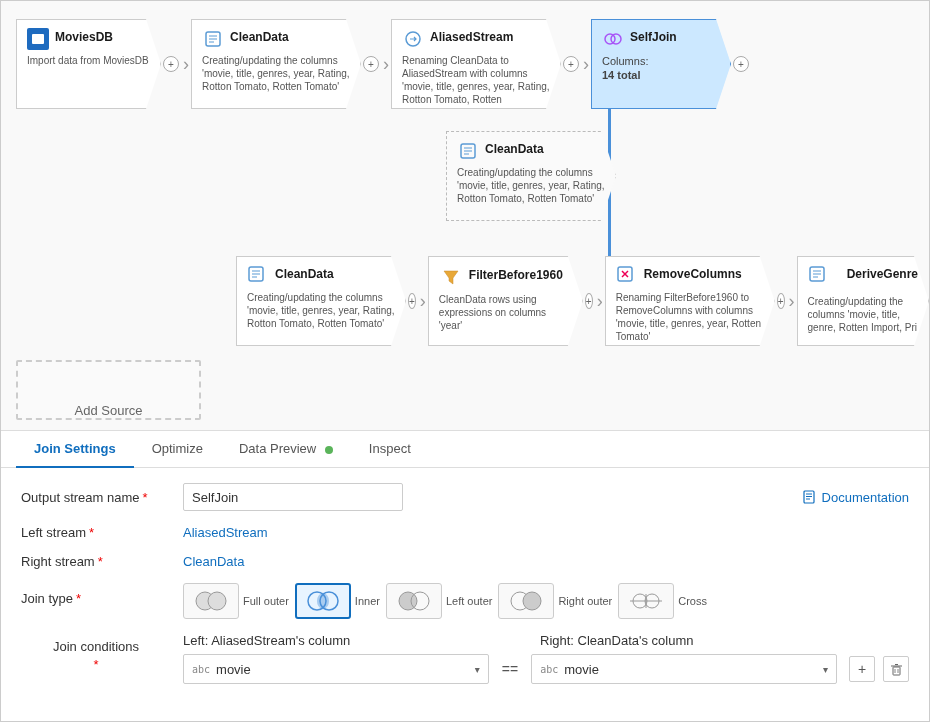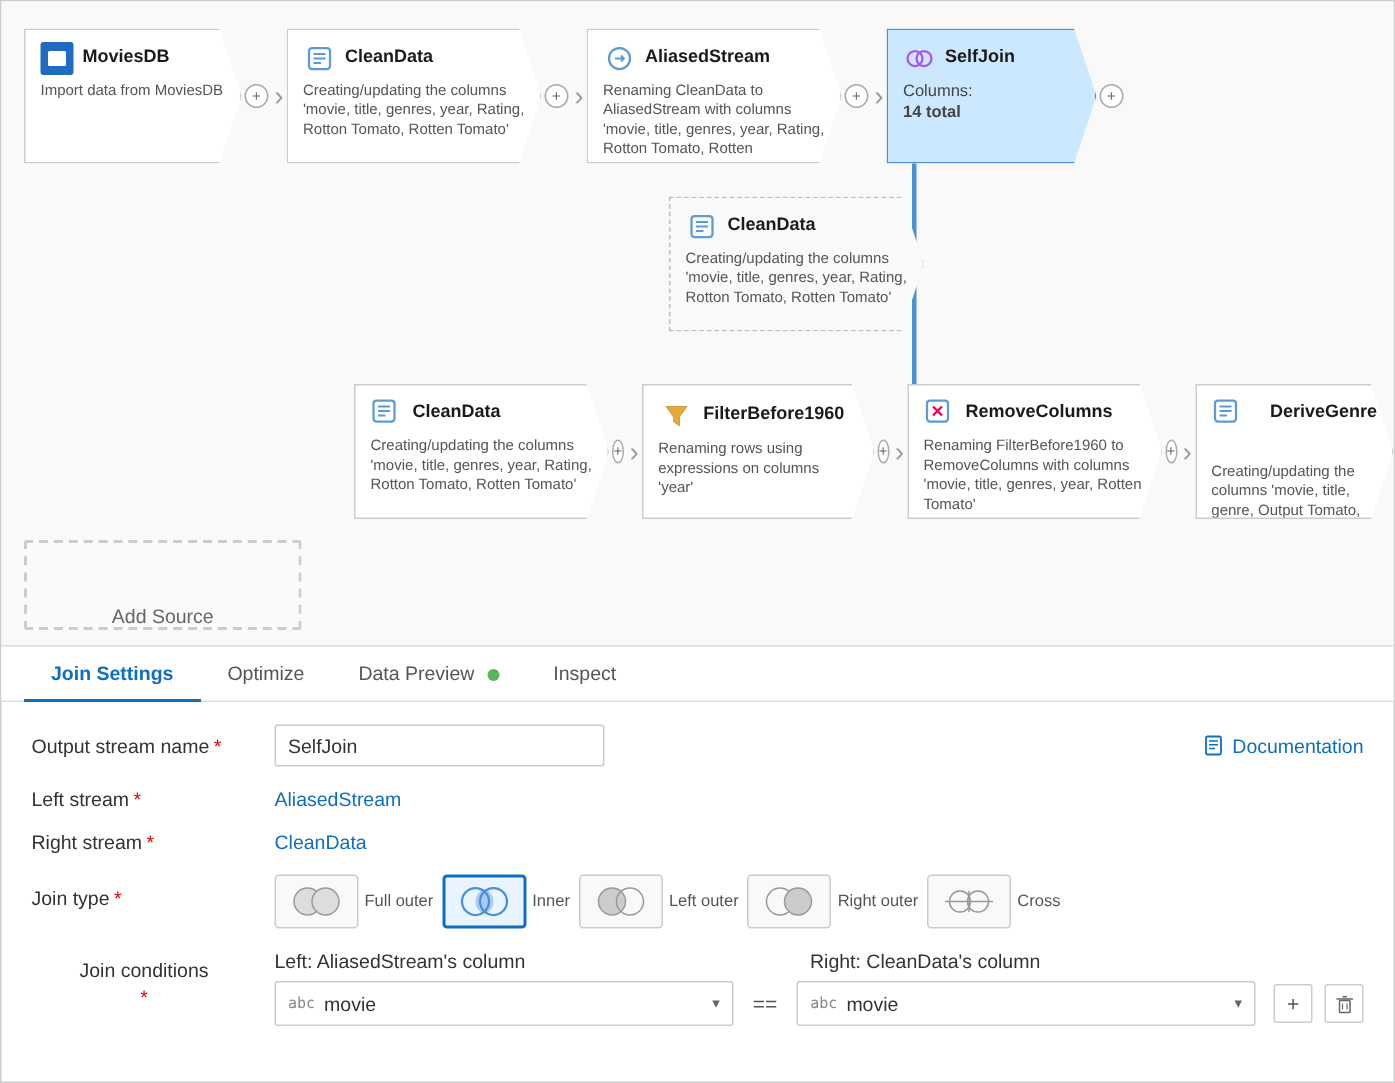--- a/index.html
+++ b/index.html
@@ -293,21 +293,21 @@
 
       <div class="node" style="min-width:155px;">
         <div style="display:flex;align-items:center;gap:6px;margin-bottom:4px;">
           <div class="filter-icon-wrap">
             <svg width="18" height="18" viewBox="0 0 18 18">
                 <polygon points="2,3 16,3 11,10 11,16 7,13 7,10" fill="#e8a838" stroke="#c88a2a" stroke-width="0.5"></polygon>
               </svg>
           </div>
           <span class="node-title">FilterBefore1960</span>
         </div>
-        <span class="node-desc">Renaming rows using expressions on columns 'year'</span>
+        <span class="node-desc">CleanData rows using expressions on columns 'year'</span>
       </div>
       <div class="plus-btn">+</div>
       <div class="arrow-connector">›</div>
 
       <div class="node" style="min-width:155px;">
         <div style="display:flex;align-items:center;gap:6px;margin-bottom:4px;">
           <div style="width:22px;height:22px;">
             <svg width="18" height="18" viewBox="0 0 18 18">
                 <rect x="2" y="2" width="14" height="14" rx="2" fill="none" stroke="#5b9bd5" stroke-width="1.5"></rect>
                 <line x1="6" y1="6" x2="12" y2="12" stroke="#e05" stroke-width="1.5"></line>
@@ -315,32 +315,32 @@
               </svg>
           </div>
           <span class="node-title">RemoveColumns</span>
         </div>
         <span class="node-desc">Renaming FilterBefore1960 to RemoveColumns with columns 'movie, title, genres, year, Rotten Tomato'</span>
       </div>
       <div class="plus-btn">+</div>
       <div class="arrow-connector">›</div>
 
       <div class="node" style="min-width:120px; overflow:hidden;">
-        <div style="display:flex;align-items:center;gap:20px;margin-bottom:21px;">
+        <div style="display:flex;align-items:center;gap:20px;margin-bottom:8px;">
           <div style="width:22px;height:22px;">
             <svg width="18" height="18" viewBox="0 0 18 18">
                 <rect x="2" y="2" width="14" height="14" rx="2" fill="none" stroke="#5b9bd5" stroke-width="1.5"></rect>
                 <line x1="5" y1="6" x2="13" y2="6" stroke="#5b9bd5" stroke-width="1.2"></line>
                 <line x1="5" y1="9" x2="13" y2="9" stroke="#5b9bd5" stroke-width="1.2"></line>
                 <line x1="5" y1="12" x2="10" y2="12" stroke="#5b9bd5" stroke-width="1.2"></line>
               </svg>
           </div>
           <span class="node-title">DeriveGenre</span>
         </div>
-        <span class="node-desc">Creating/updating the columns 'movie, title, genre, Output Tomato, Pri</span>
+        <span class="node-desc">Creating/updating the columns 'movie, title, genre, Rotten Import, Pri</span>
       </div>
     </div>
 
     <div class="add-source-box">
       <span>Add Source</span>
     </div>
 
   </div>
 
   <div class="bottom-panel">

